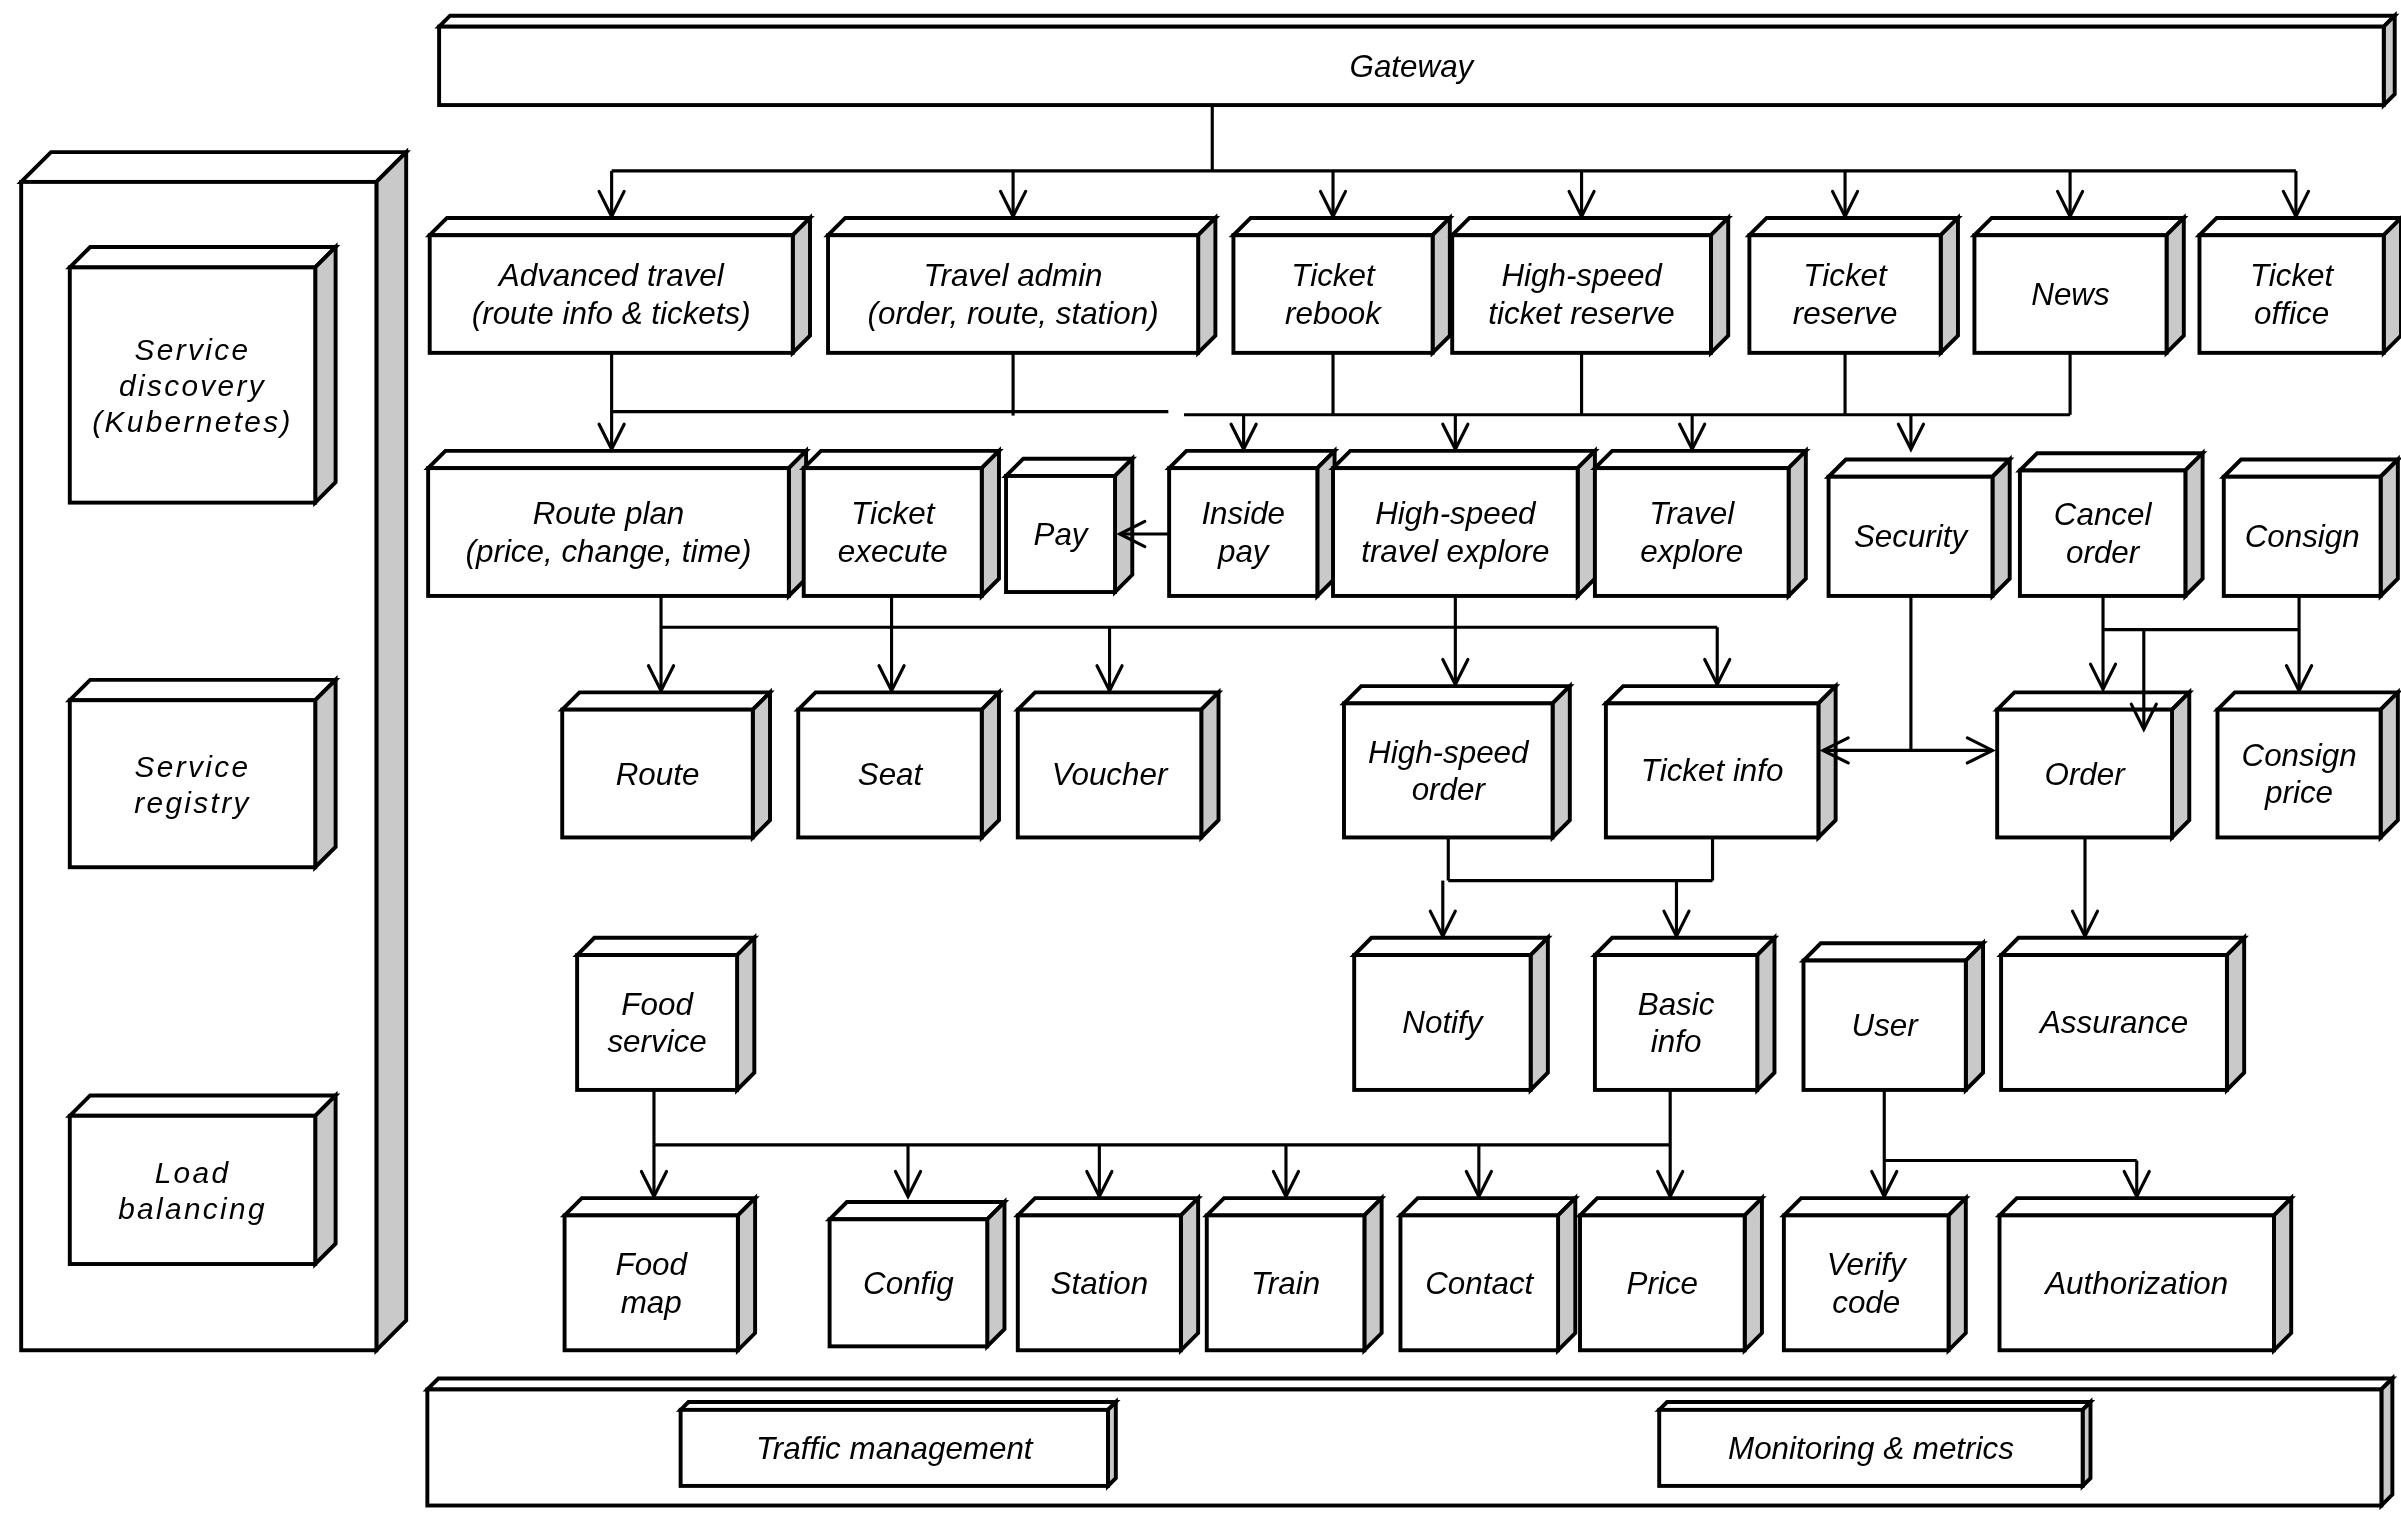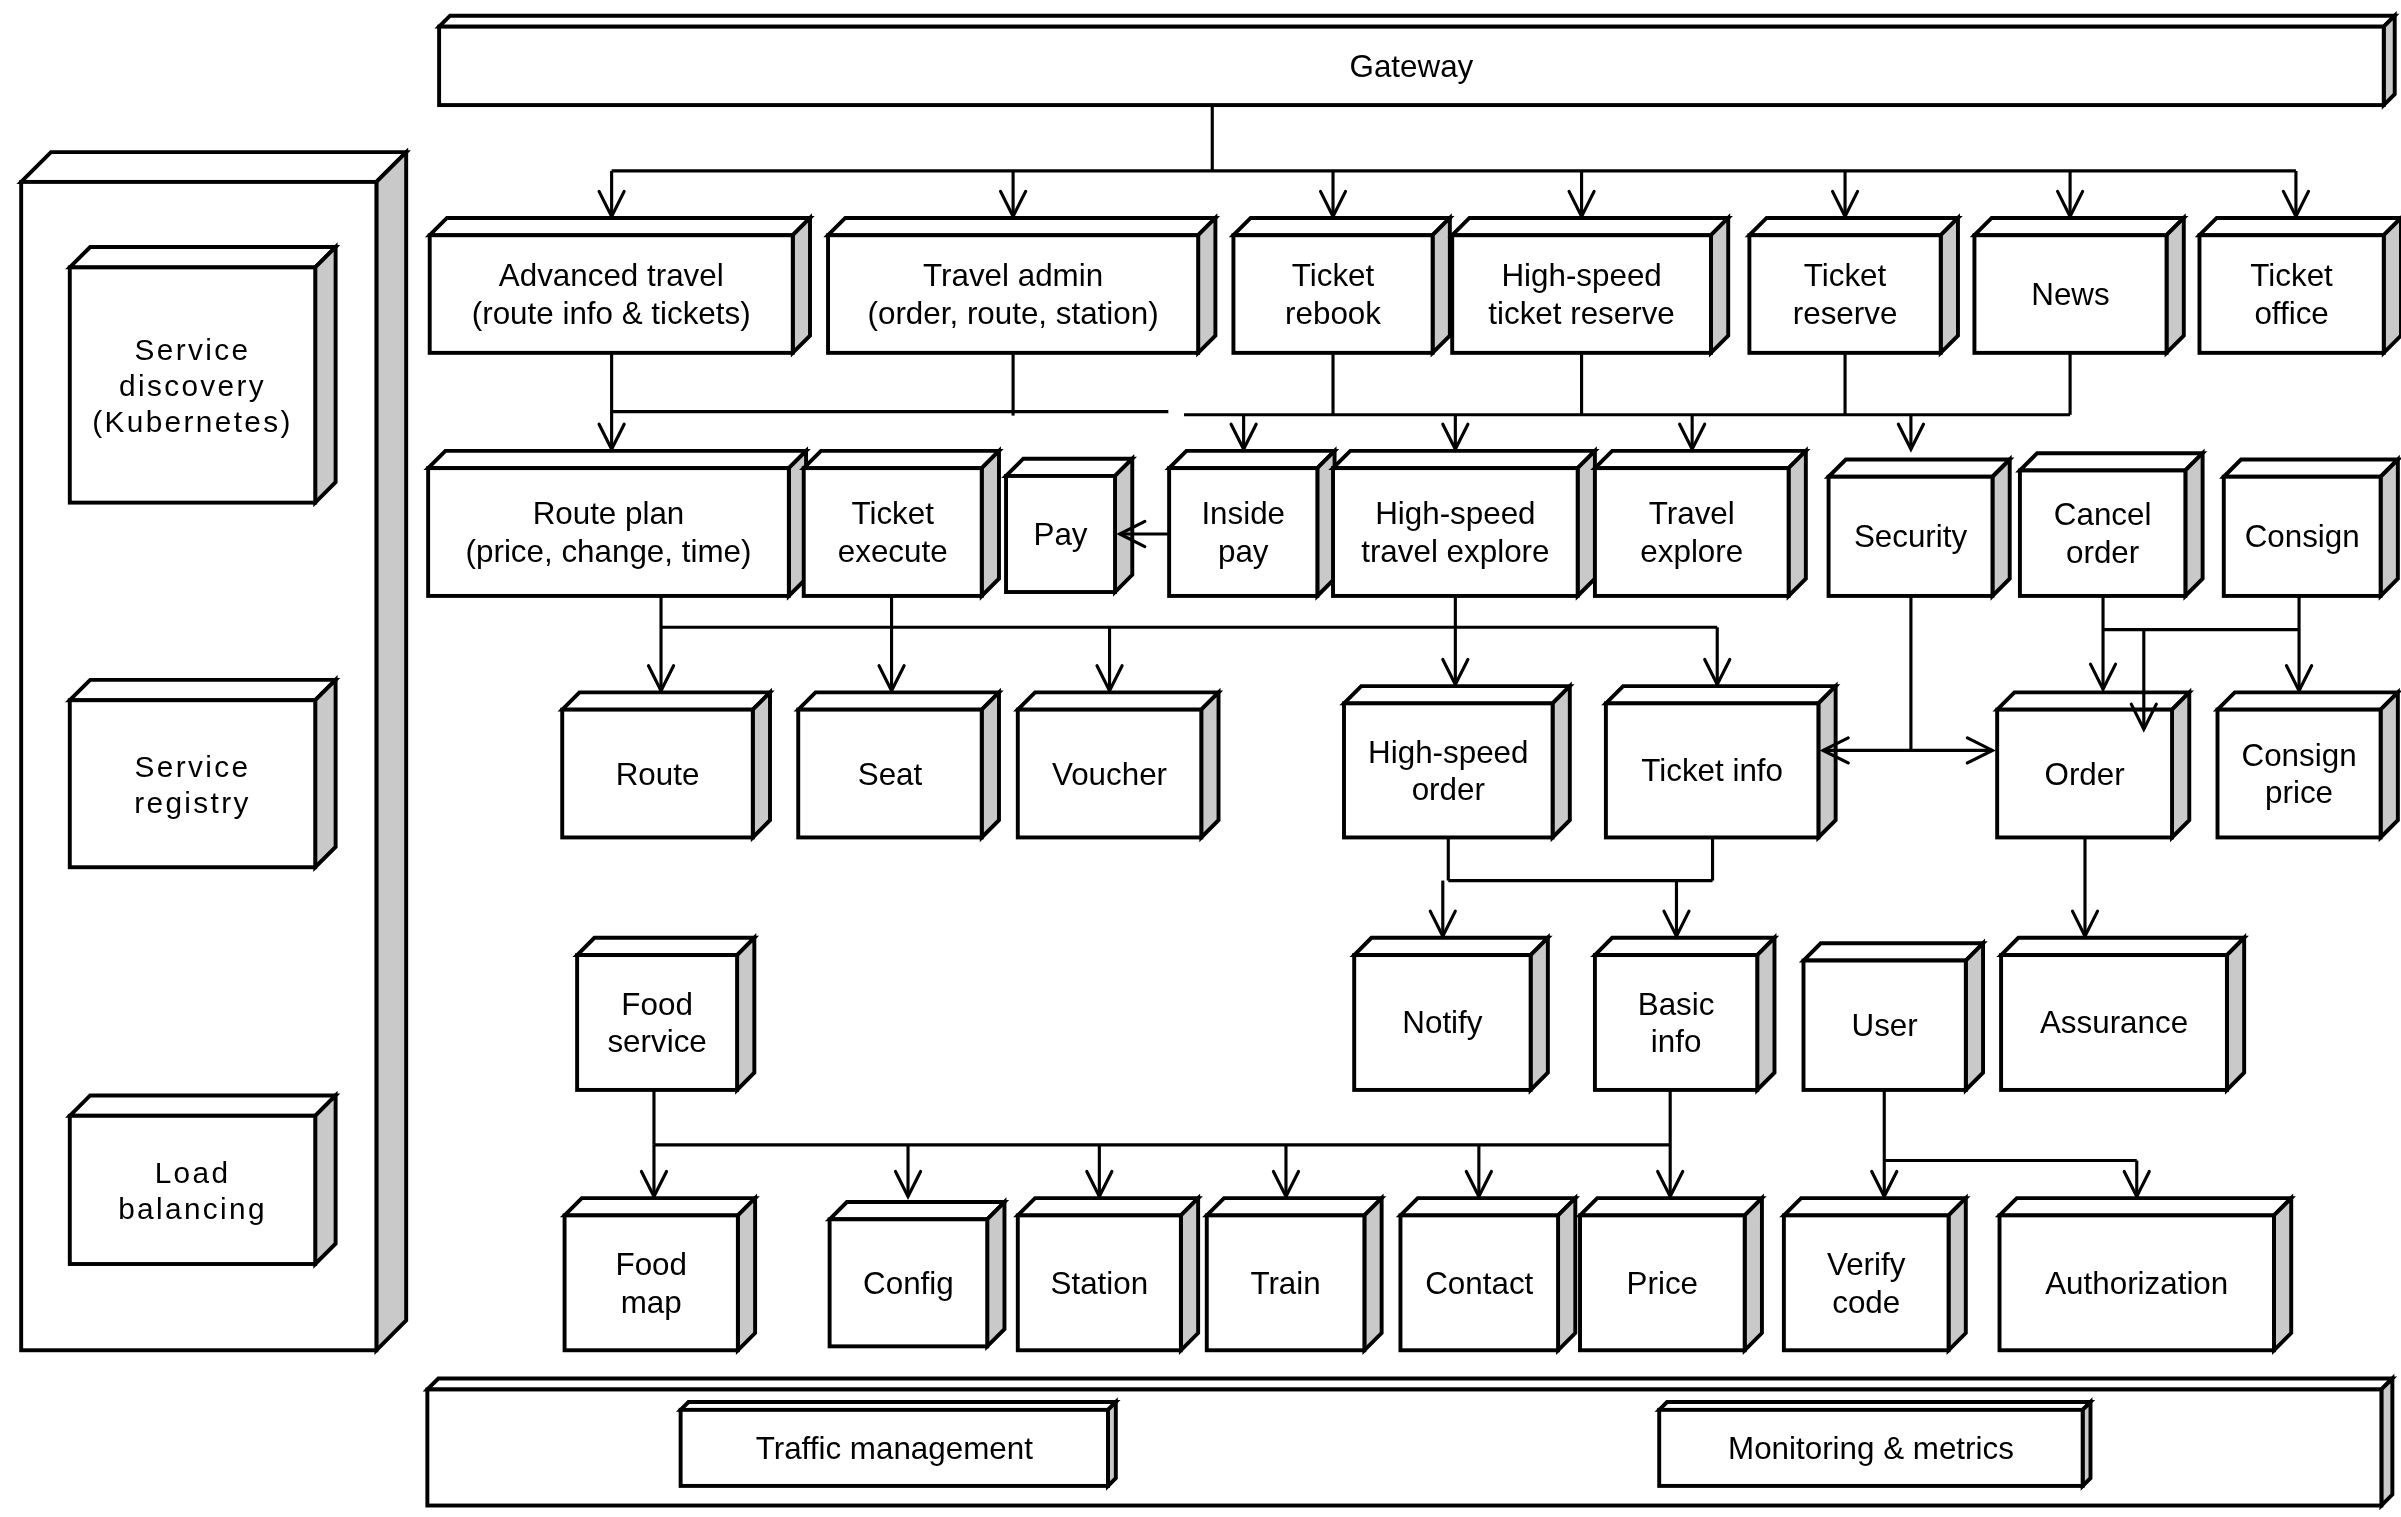--- a/index.html
+++ b/index.html
@@ -1,16 +1,16 @@
 <!DOCTYPE html>
 <html style="font-size:12.5px"><head>
 <meta charset="utf-8">
 <style>
   html,body{margin:0;padding:0;background:#ffffff;}
-  #app{width:100%;}
+  #app{width:100%;font-style:italic;}
   svg{display:block;width:100%;height:auto;background:#ffffff;}
   text{font-family:"Liberation Sans","DejaVu Sans",sans-serif;fill:#000000;}
 </style>
 </head>
 <body>
 
 <div id="app">
   <svg id="diagram" xmlns="http://www.w3.org/2000/svg" role="img" viewBox="0 0 3062 1935">
       <g>
         <polygon points="560,34 574,20 3054,20 3040,34" fill="#ffffff" stroke="#000000" stroke-width="5" stroke-linejoin="miter"></polygon>

